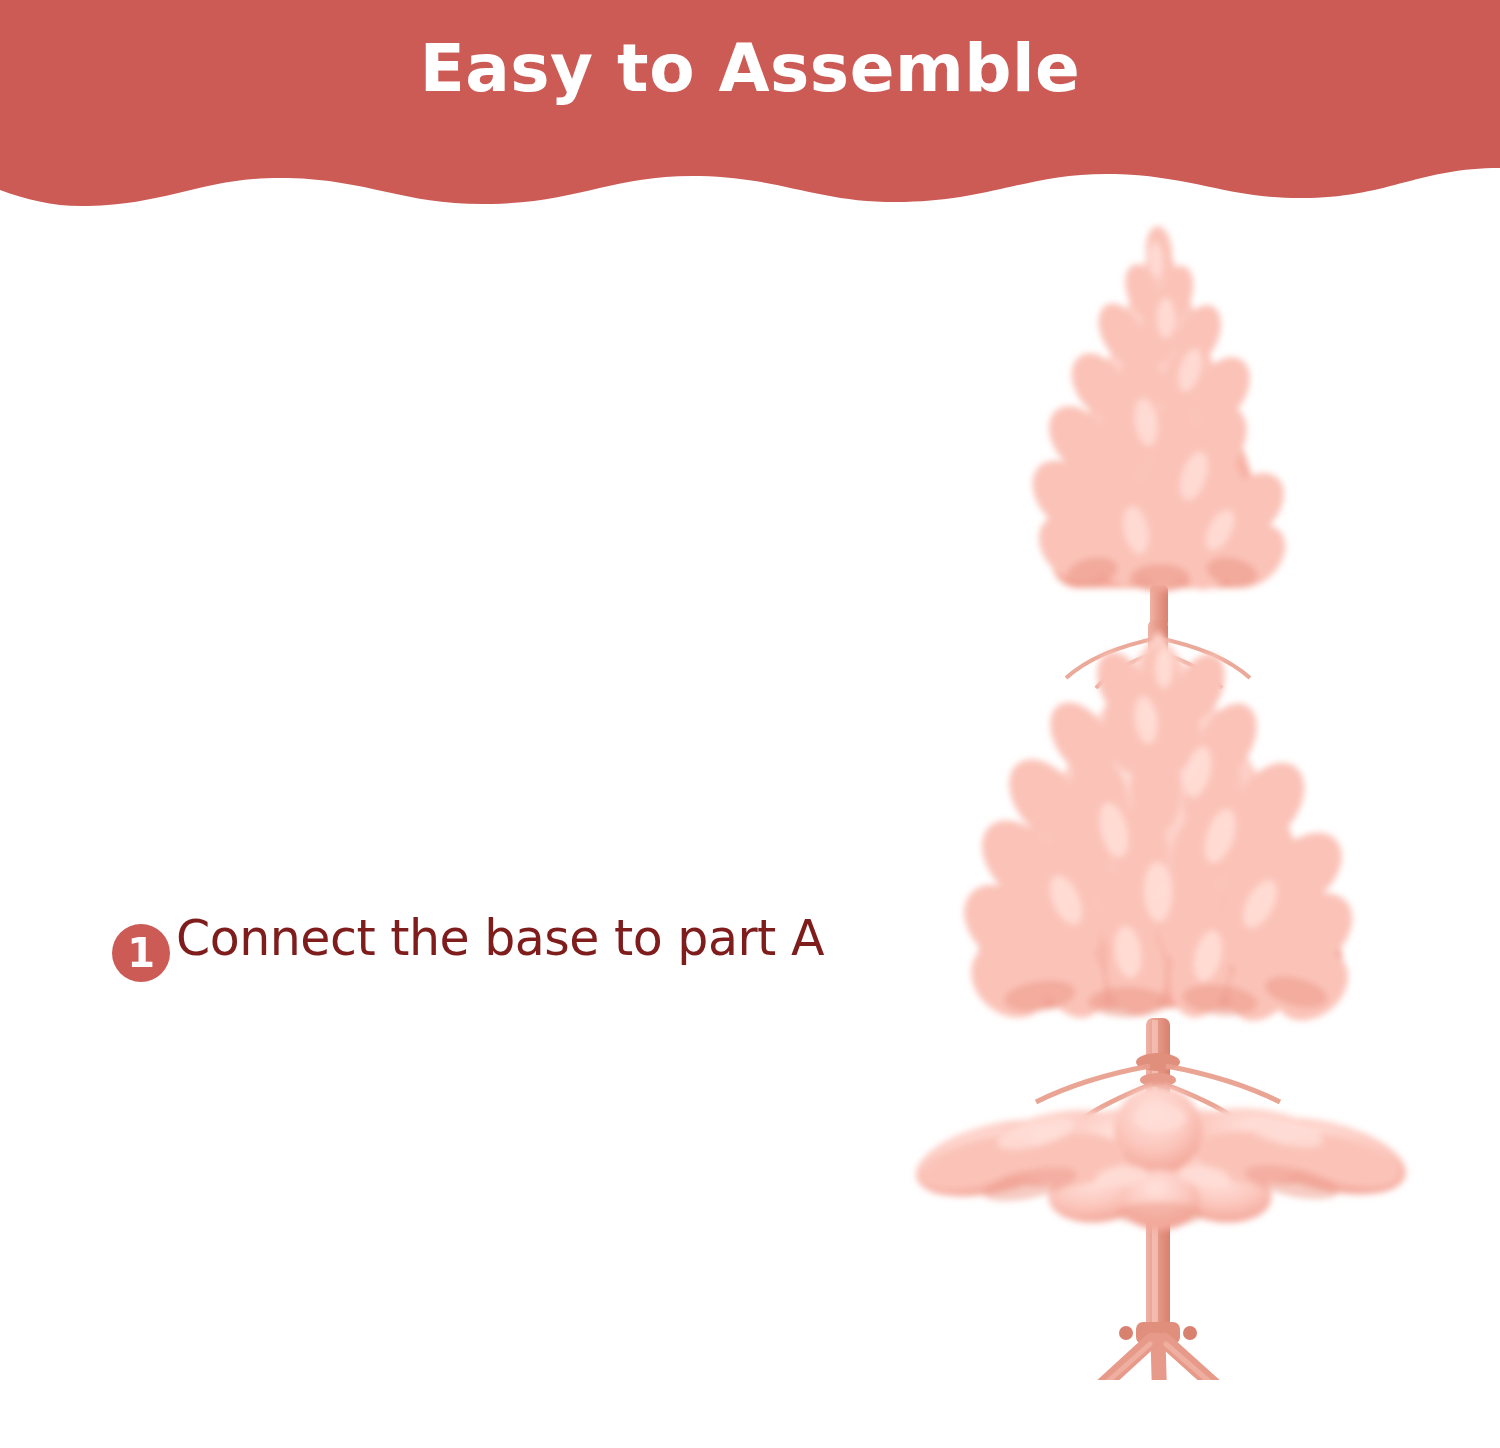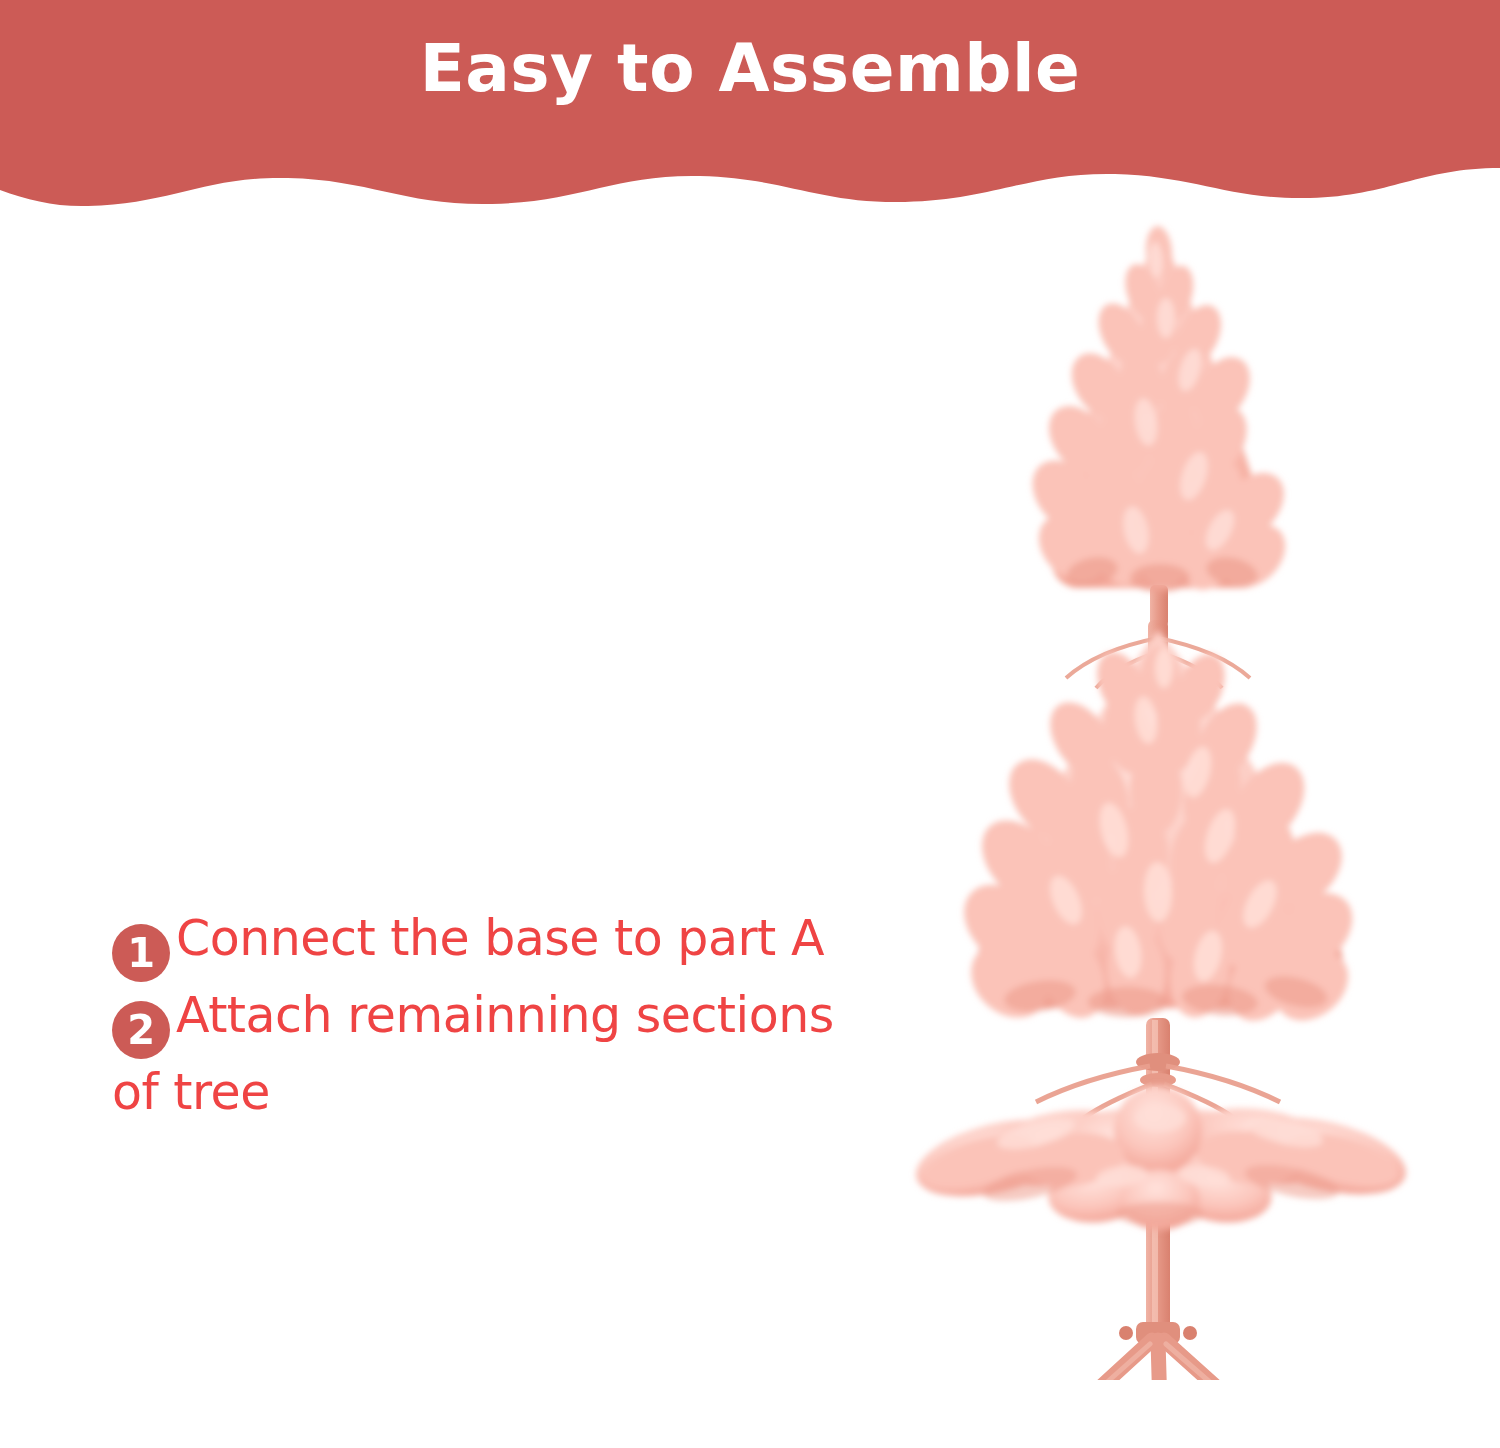--- a/index.html
+++ b/index.html
@@ -69,21 +69,21 @@
     color: #ffffff;
     font-size: 40px;
     font-weight: bold;
     line-height: 58px;
     text-align: center;
     vertical-align: -12px;
     margin-right: 6px;
     font-family: "DejaVu Sans", sans-serif;
   }
   .step-text {
-    color: #ef4444;
+    color: #7f1d1d;
   }
 
   
   #tree-art {
     position: absolute;
     left: 860px;
     top: 200px;
     width: 620px;
     height: 1240px;
   }
@@ -360,20 +360,17 @@
       </g>
     </svg>
   </div>
 
   <div id="steps">
 
     <div class="step">
       <span class="step-badge">1</span><span class="step-text">Connect the base to part A</span>
     </div>
 
-    <div class="step">
-      <span class="step-badge">2</span><span class="step-text">Attach remainning sections of tree</span>
-    </div>
 
 
   </div>
 
 </div>
 
 </body></html>

